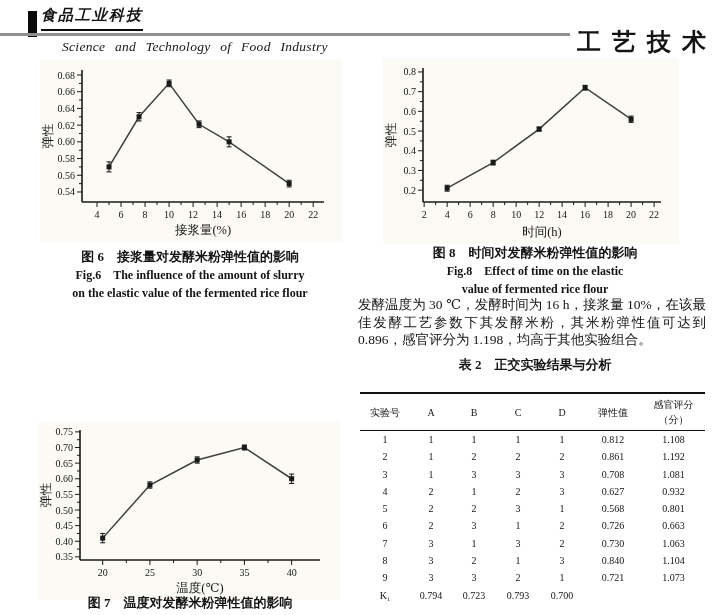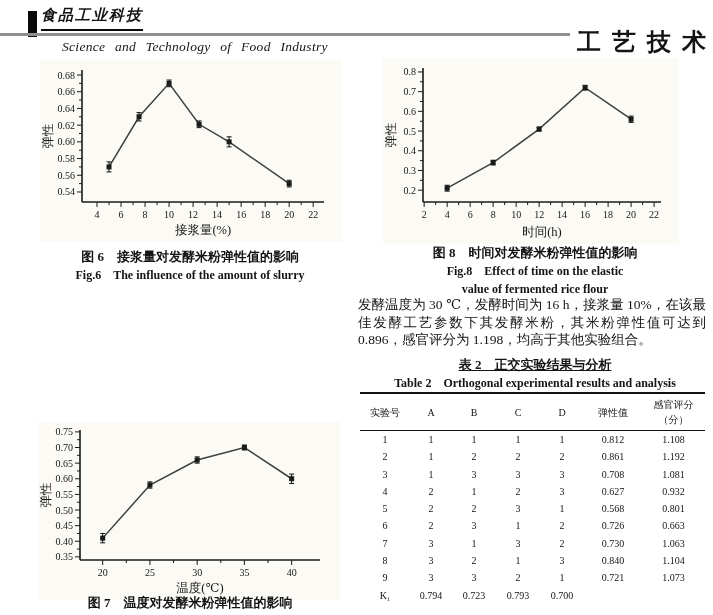--- a/index.html
+++ b/index.html
@@ -28,21 +28,21 @@
   #cap7{left:30px;top:594px;width:320px;}
 
   
   .para{font-size:13.5px;line-height:17.6px;text-align:justify;margin:0;}
   #para-left{left:15px;top:295px;width:334px;}
   #para-right{left:358px;top:296px;width:348px;}
   .para sup{font-size:9px;line-height:0;}
 
   
   #table-title{left:375px;top:356px;width:320px;text-align:center;}
-  #table-title .t-zh{font-weight:bold;font-size:13px;line-height:18px;text-decoration:underline;}
+  #table-title .t-zh{font-weight:bold;font-size:13px;line-height:18px;}
   #table-title .t-en{font-weight:bold;font-size:12px;line-height:18px;}
   #otable{left:360px;top:392px;width:345px;border-collapse:collapse;font-size:10px;table-layout:fixed;}
   #otable th{border-top:2px solid #111;border-bottom:1.2px solid #111;font-weight:normal;
              padding:3px 0;text-align:center;vertical-align:middle;white-space:pre-line;line-height:15px;}
   #otable td{text-align:center;height:17.3px;padding:0;line-height:17.3px;}
   #otable th:nth-child(1),#otable td:nth-child(1){width:50px;}
   #otable th:nth-child(2),#otable td:nth-child(2){width:42px;}
   #otable th:nth-child(3),#otable td:nth-child(3){width:44px;}
   #otable th:nth-child(4),#otable td:nth-child(4){width:44px;}
   #otable th:nth-child(5),#otable td:nth-child(5){width:44px;}
@@ -160,20 +160,21 @@
           <line x1="246.67121588089333" y1="126.9620253164557" x2="251.67121588089333" y2="126.9620253164557"></line>
         </g>
         <rect x="246.67121588089333" y="121.12025316455696" width="5" height="5" fill="#1a1a1a"></rect>
       </g>
       <text x="163" y="174" text-anchor="middle" font-size="12.5">接浆量(%)</text>
       <text x="12" y="76" text-anchor="middle" font-size="12.5" transform="rotate(-90 12 76)">弹性</text>
     </svg>
   <div class="abs capblock" id="cap6">
     <div class="cap-zh">图 6　接浆量对发酵米粉弹性值的影响</div>
     <div class="cap-en">Fig.6　The influence of the amount of slurry</div>
+    <div class="cap-en">on the elastic value of the fermented rice flour</div>
   </div>
 
   <svg class="chart" id="c-fig8" width="296" height="186" style="left:383px;top:58px;">
       <rect x="0" y="0" width="296" height="186" fill="#fbfaf5"></rect>
       <g stroke="#1a1a1a" stroke-width="1.6">
         <line x1="40" y1="10" x2="40" y2="144"></line>
         <line x1="40" y1="144" x2="278" y2="144"></line>
       </g>
       <g stroke="#1a1a1a" stroke-width="1">
         <line x1="41.14975845410628" y1="144" x2="41.14975845410628" y2="149"></line>
@@ -271,21 +272,20 @@
     <div class="cap-zh">图 8　时间对发酵米粉弹性值的影响</div>
     <div class="cap-en">Fig.8　Effect of time on the elastic</div>
     <div class="cap-en">value of fermented rice flour</div>
   </div>
 
 
   <p class="abs para" id="para-right">发酵温度为 30 ℃，发酵时间为 16 h，接浆量 10%，在该最佳发酵工艺参数下其发酵米粉，其米粉弹性值可达到 0.896，感官评分为 1.198，均高于其他实验组合。</p>
 
   <div class="abs" id="table-title">
     <div class="t-zh">表 2　正交实验结果与分析</div>
-    <div class="t-en">Table 2　Orthogonal experimental results and analysis</div>
   </div>
 
   <table class="abs" id="otable">
     <thead>
         <tr>
           <th>实验号</th>
           <th>A</th>
           <th>B</th>
           <th>C</th>
           <th>D</th>

